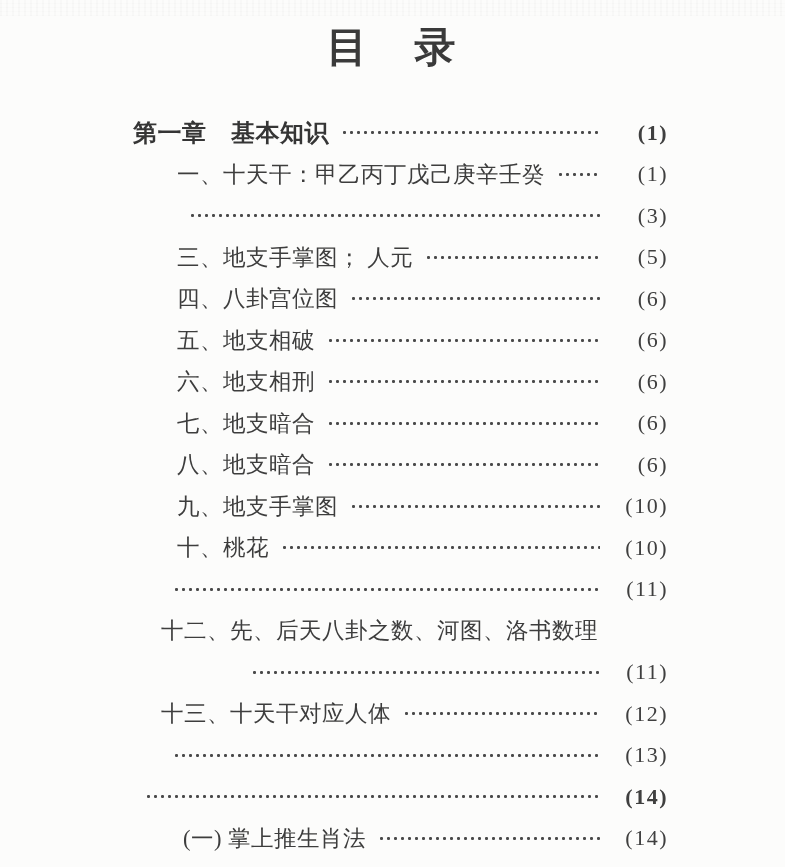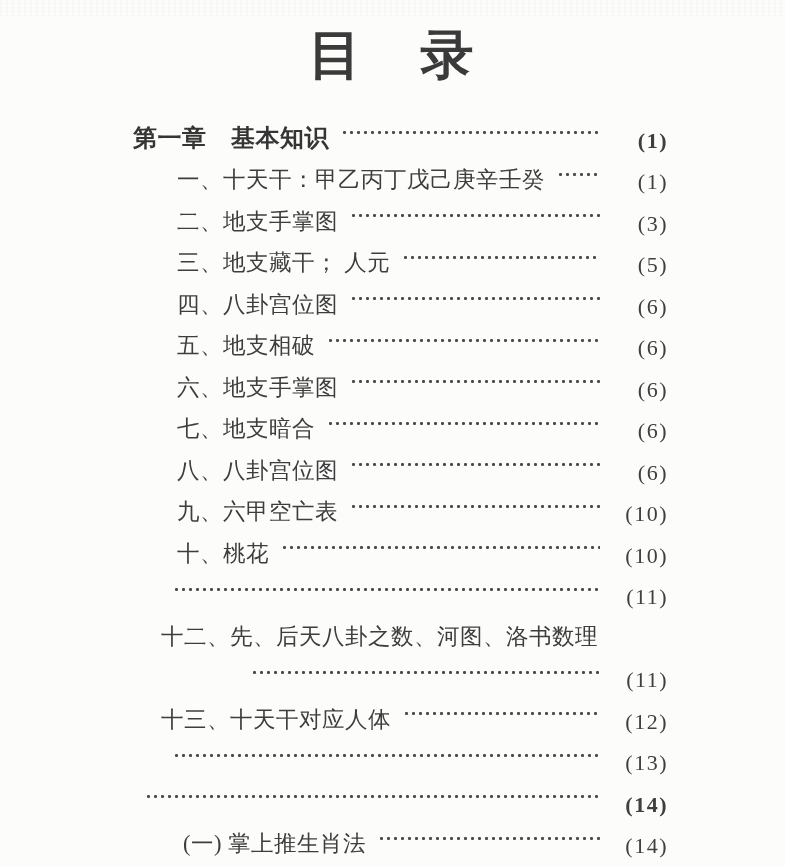--- a/index.html
+++ b/index.html
@@ -27,34 +27,34 @@
       repeating-linear-gradient(90deg, rgba(0,0,0,0.035) 0 2px, rgba(0,0,0,0) 2px 6px),
       repeating-linear-gradient(0deg, rgba(0,0,0,0.02) 0 1px, rgba(0,0,0,0) 1px 4px);
     opacity: 0.55;
   }
   .title {
     position: absolute;
     top: 20px;
     left: 0;
     width: 100%;
     text-align: center;
-    font-size: 53px;
+    font-size: 41px;
     font-weight: bold;
     letter-spacing: 3px;
     color: #3a3a3a;
   }
   .toc {
     position: absolute;
     left: 133px;
     top: 112px;
     width: 535px;
   }
   .toc-row {
     display: flex;
-    align-items: flex-end;
+    align-items: center;
     height: 41.5px;
     font-size: 22.5px;
     letter-spacing: 0.5px;
   }
   .kind-chapter {
     font-weight: bold;
     font-size: 24px;
     color: #353535;
     padding-left: 0;
   }
@@ -97,56 +97,55 @@
     <span class="entry-text">第一章　基本知识</span>
     <span class="leader"></span>
     <span class="page-num">(1)</span>
   </div>
       <div class="toc-row kind-item">
     <span class="entry-text">一、十天干：甲乙丙丁戊己庚辛壬癸</span>
     <span class="leader"></span>
     <span class="page-num">(1)</span>
   </div>
       <div class="toc-row kind-item">
-    <span class="entry-text">二、地支手掌图</span>
     <span class="leader"></span>
     <span class="page-num">(3)</span>
   </div>
       <div class="toc-row kind-item">
-    <span class="entry-text">三、地支藏干； 人元</span>
+    <span class="entry-text">三、地支手掌图； 人元</span>
     <span class="leader"></span>
     <span class="page-num">(5)</span>
   </div>
       <div class="toc-row kind-item">
     <span class="entry-text">四、八卦宫位图</span>
     <span class="leader"></span>
     <span class="page-num">(6)</span>
   </div>
       <div class="toc-row kind-item">
     <span class="entry-text">五、地支相破</span>
     <span class="leader"></span>
     <span class="page-num">(6)</span>
   </div>
       <div class="toc-row kind-item">
-    <span class="entry-text">六、地支手掌图</span>
+    <span class="entry-text">六、地支相刑</span>
     <span class="leader"></span>
     <span class="page-num">(6)</span>
   </div>
       <div class="toc-row kind-item">
     <span class="entry-text">七、地支暗合</span>
     <span class="leader"></span>
     <span class="page-num">(6)</span>
   </div>
       <div class="toc-row kind-item">
-    <span class="entry-text">八、八卦宫位图</span>
+    <span class="entry-text">八、地支暗合</span>
     <span class="leader"></span>
     <span class="page-num">(6)</span>
   </div>
       <div class="toc-row kind-item">
-    <span class="entry-text">九、六甲空亡表</span>
+    <span class="entry-text">九、地支手掌图</span>
     <span class="leader"></span>
     <span class="page-num">(10)</span>
   </div>
       <div class="toc-row kind-item">
     <span class="entry-text">十、桃花</span>
     <span class="leader"></span>
     <span class="page-num">(10)</span>
   </div>
       <div class="toc-row kind-item-wide">
     <span class="leader"></span>

